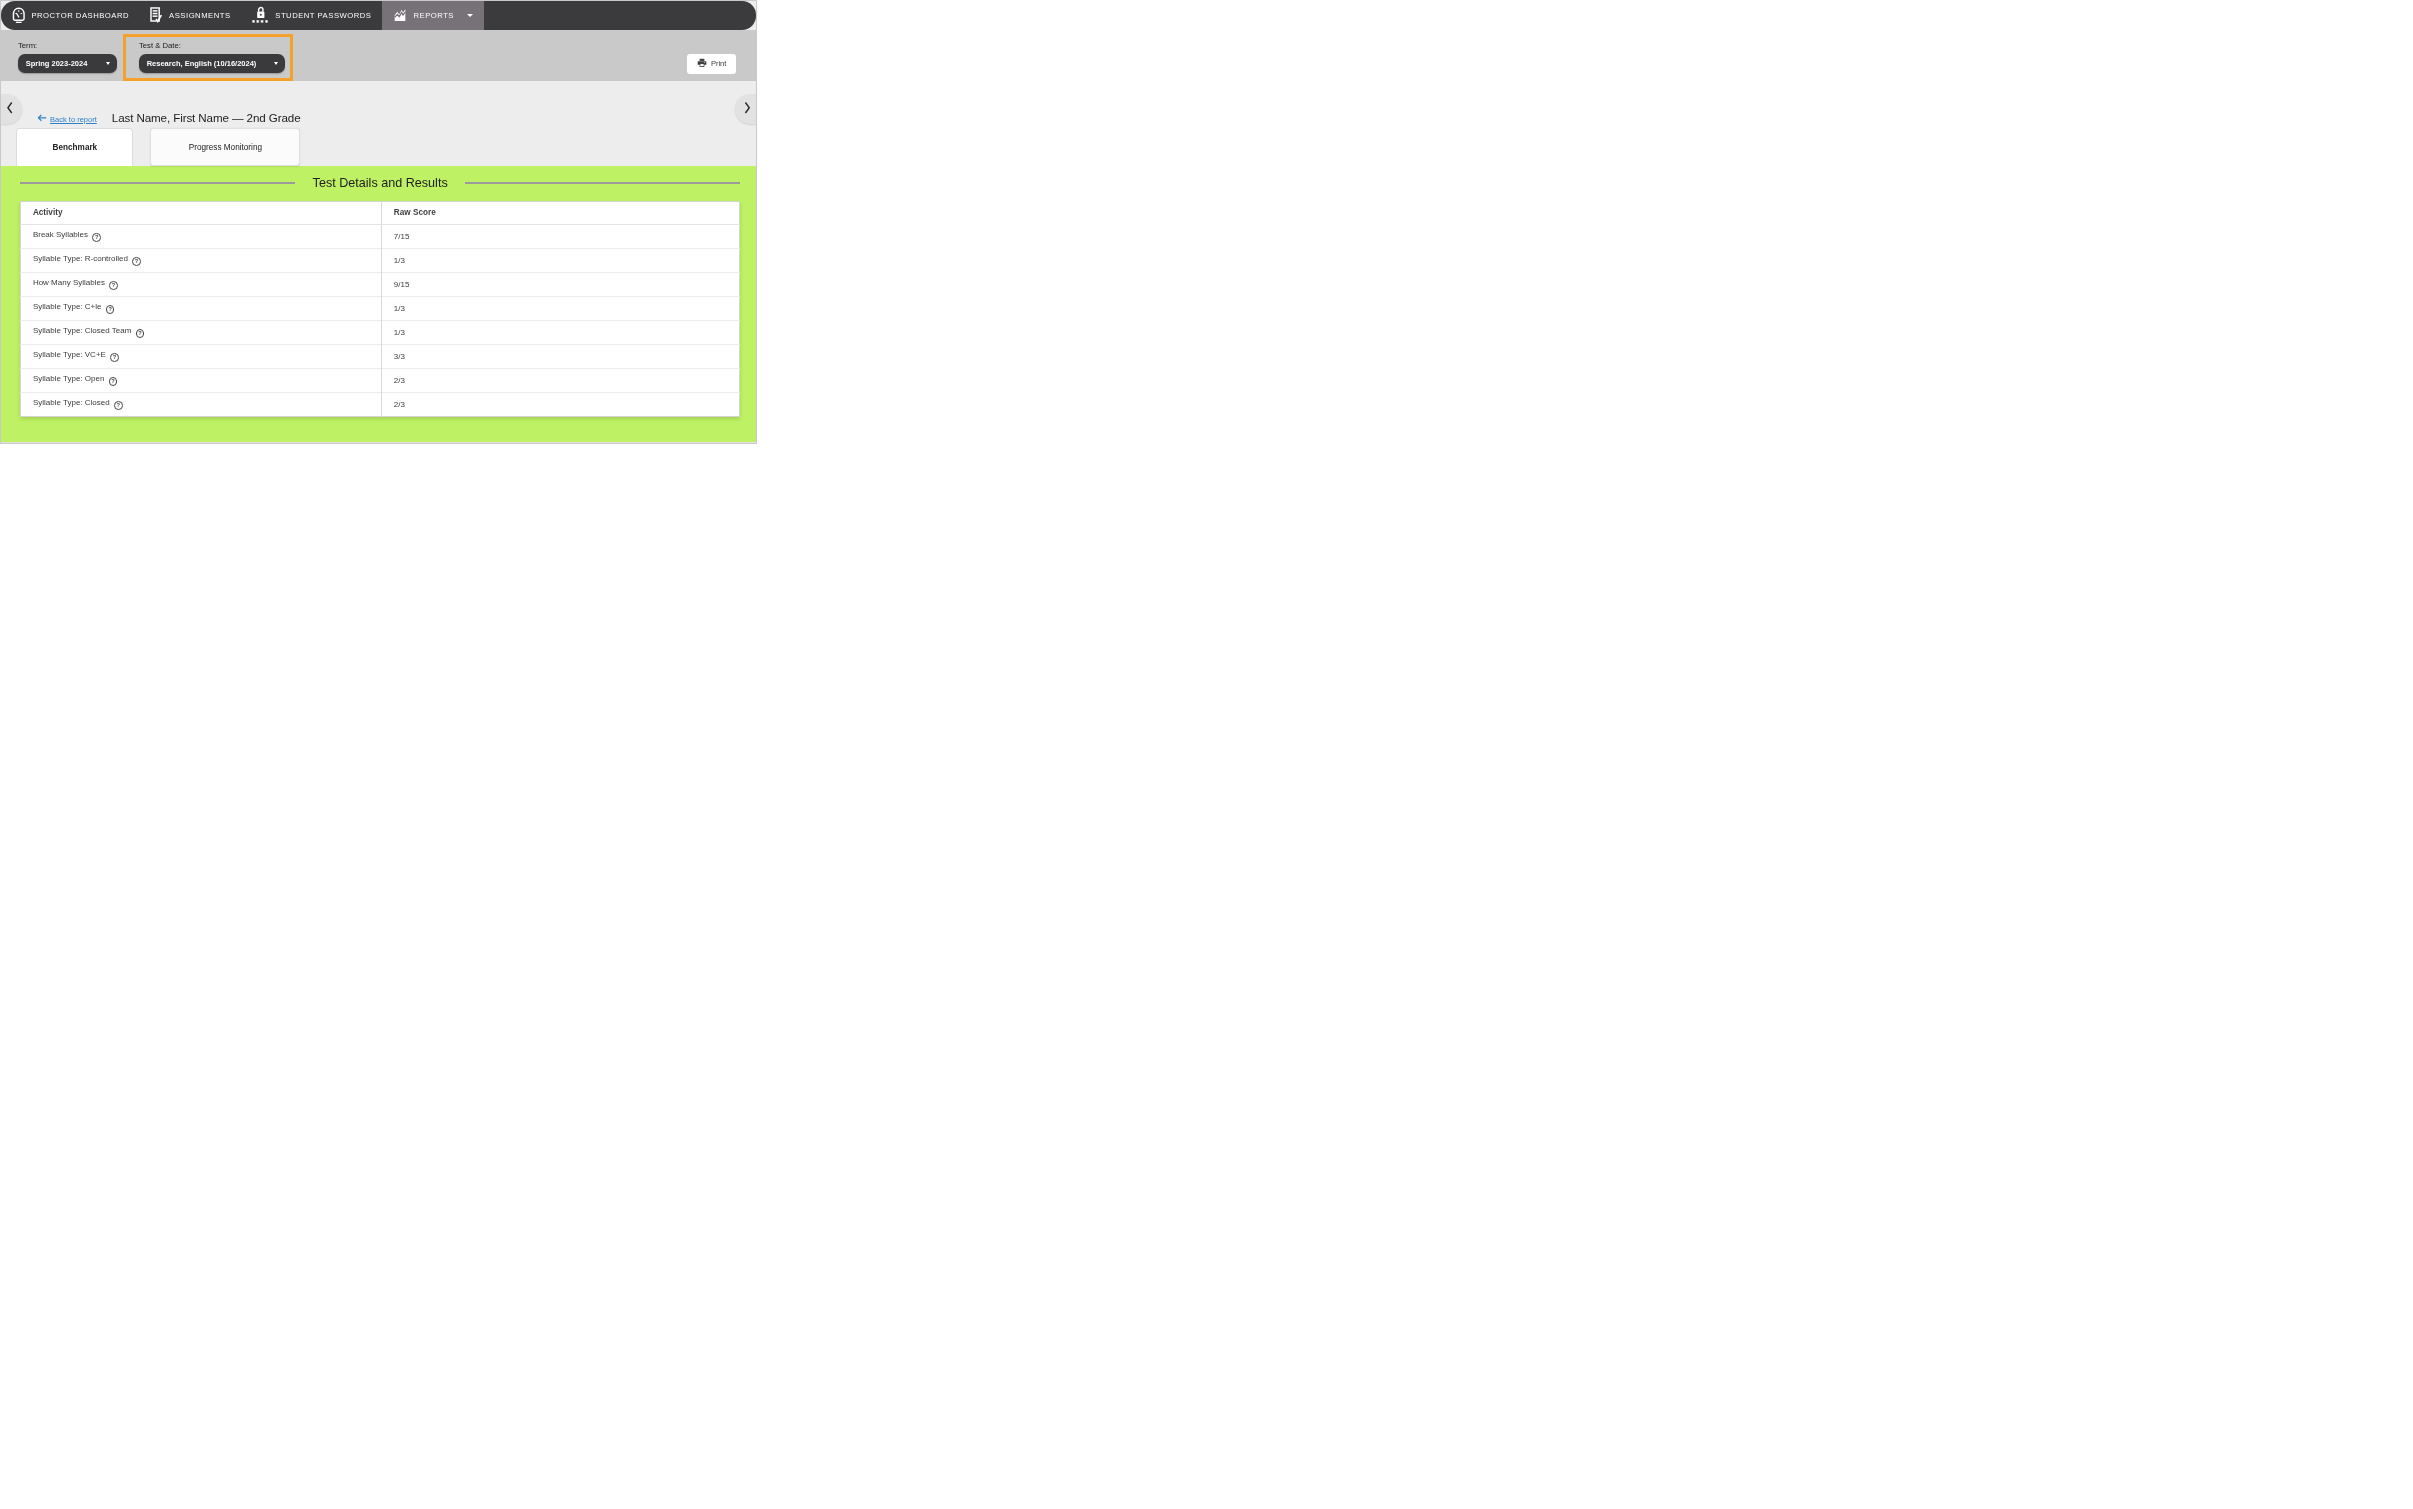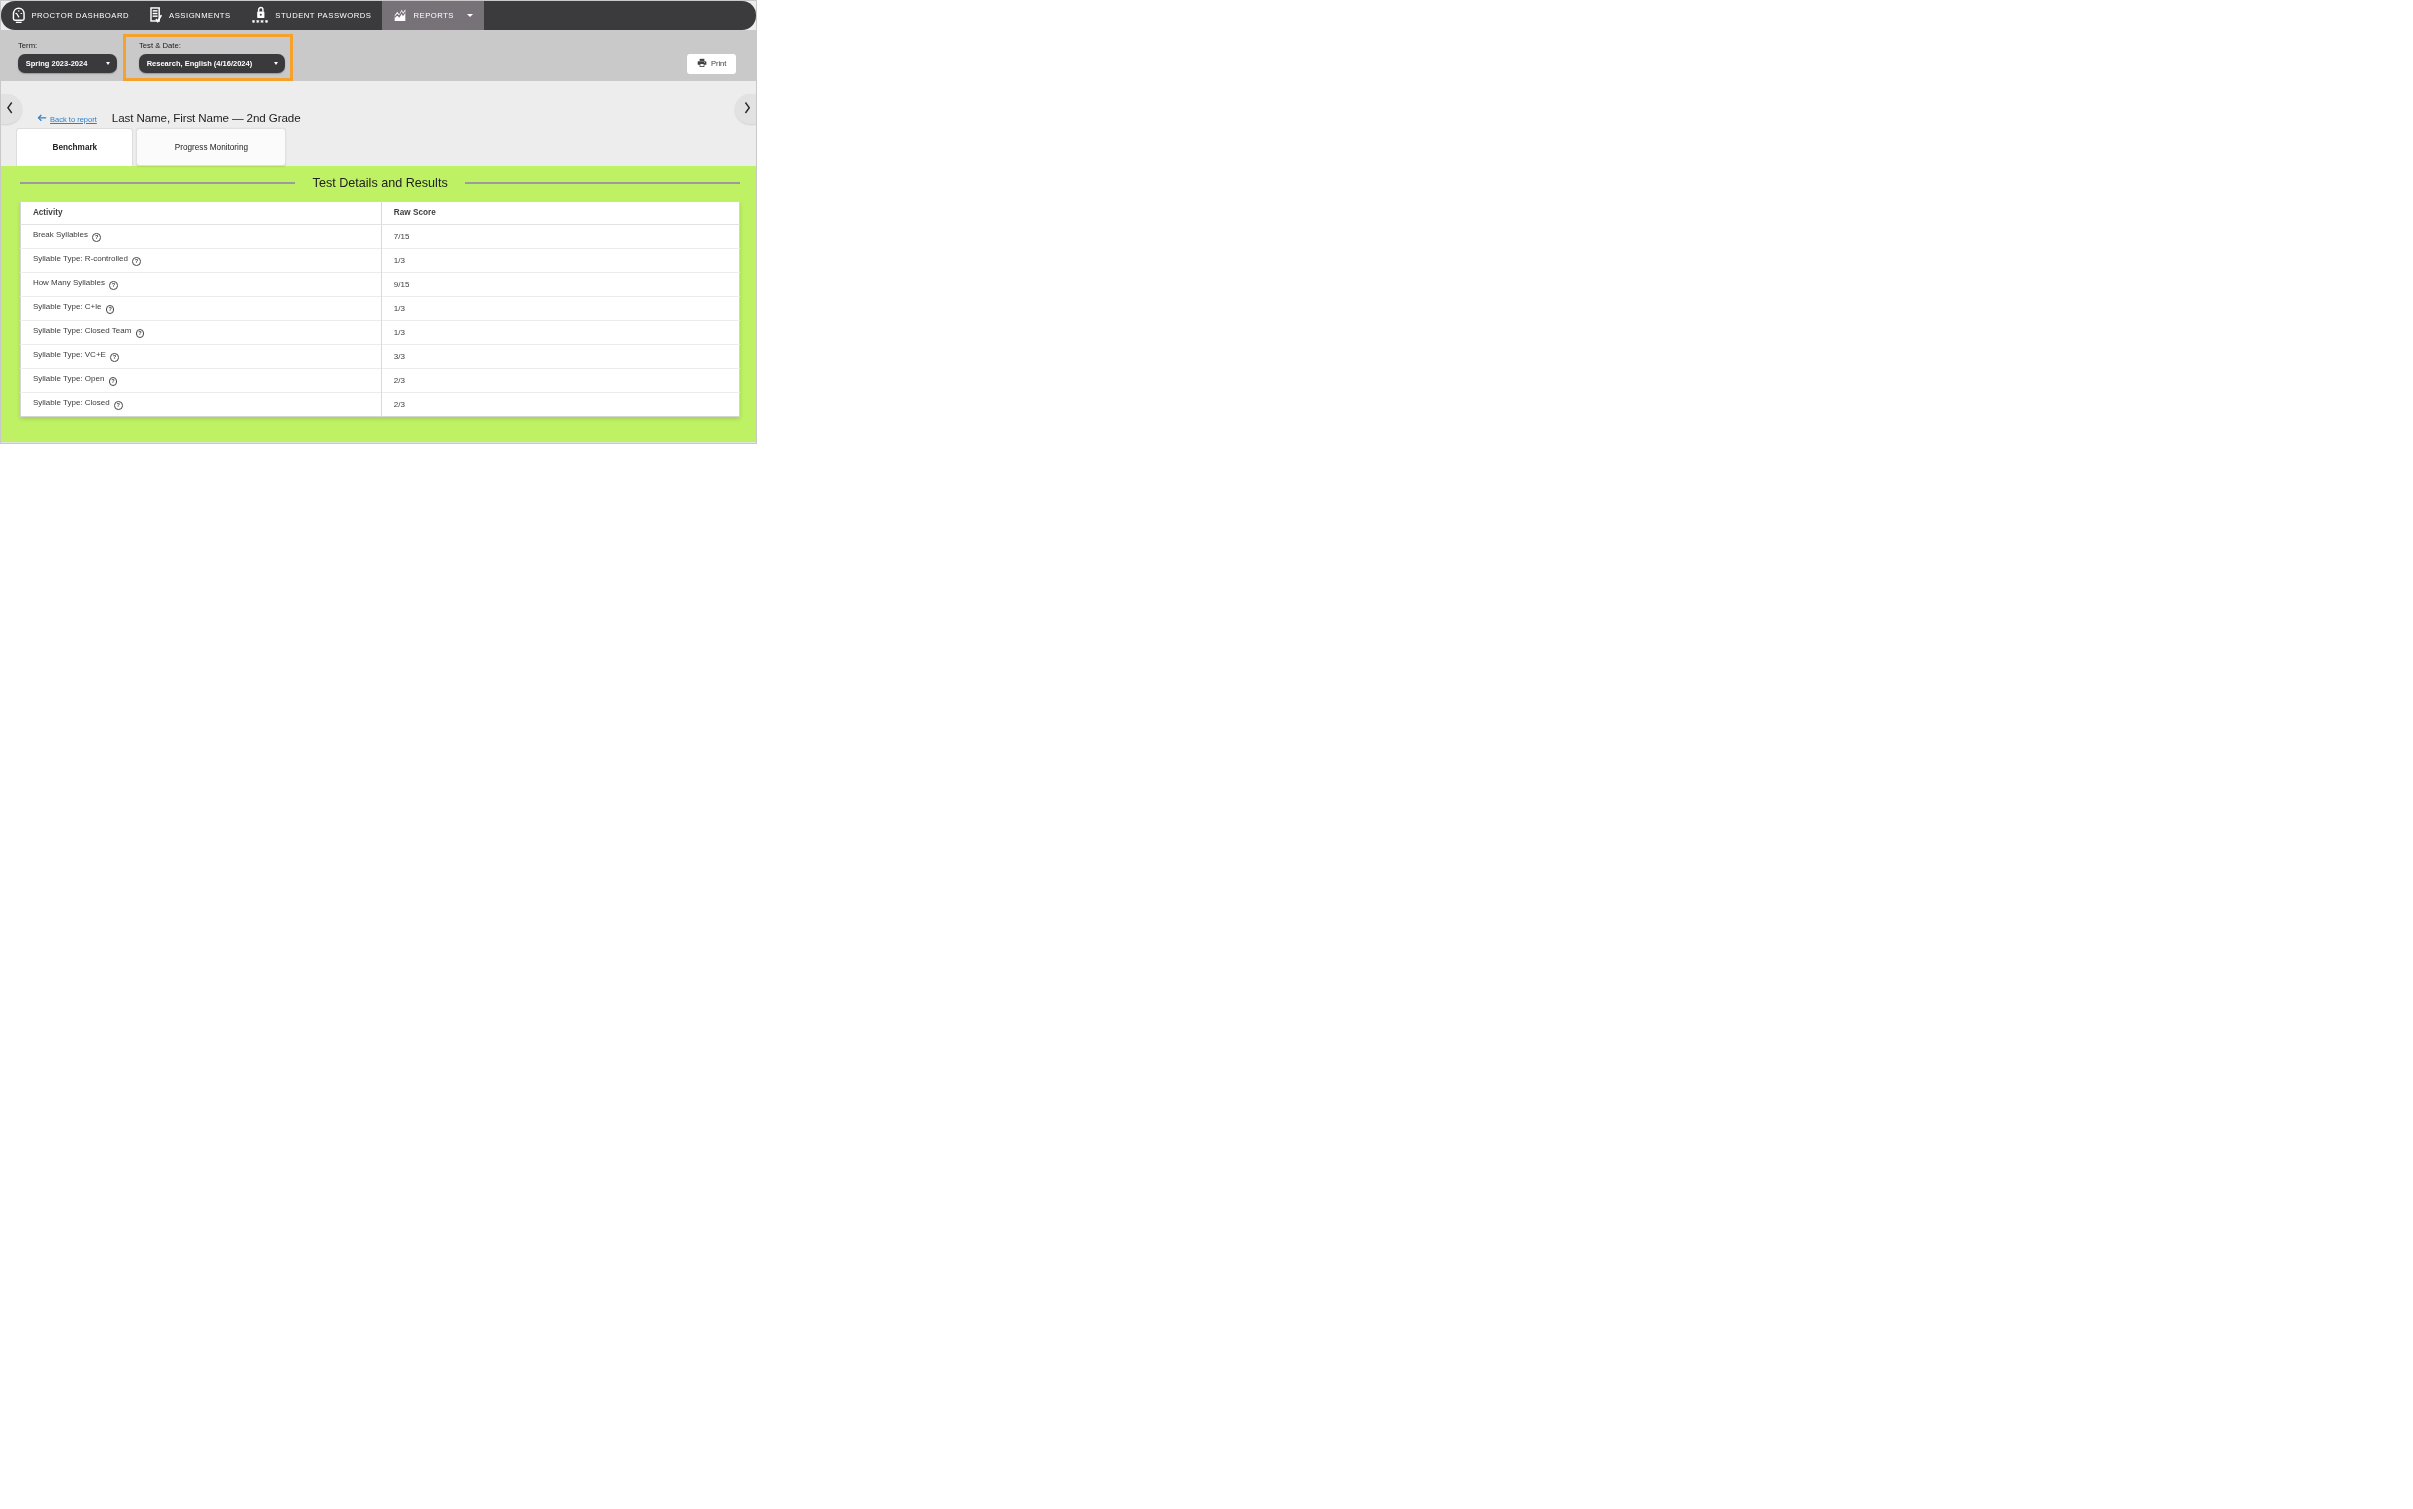--- a/index.html
+++ b/index.html
@@ -45,21 +45,21 @@
           box-shadow:0 1px 1.9px rgba(0,0,0,.12); }
   .pill.prev { left:0; border-radius:0 16.4px 16.4px 0; justify-content:flex-start; padding-left:4.8px; }
   .pill.next { right:0; border-radius:16.4px 0 0 16.4px; justify-content:flex-end; padding-right:4.8px; }
 
   .report-head { position:absolute; left:36px; top:13px; height:30px; display:flex; align-items:flex-end; }
   .back { display:flex; align-items:center; gap:3.4px; color:#2e80c9; font-size:7.5px;
           cursor:pointer; text-decoration:none; }
   .back .back-text { text-decoration:underline; }
   .student-title { font-size:11.6px; font-weight:400; color:#1d1d1f; margin-left:15px; letter-spacing:-0.1px; }
 
-  .tabs { position:absolute; left:15.4px; top:47px; display:flex; gap:3px; z-index:4; }
+  .tabs { position:absolute; left:15.4px; top:47px; display:flex; gap:17px; z-index:4; }
   .tab { height:38px; display:flex; align-items:center; justify-content:center;
          font-size:8.2px; color:#222; cursor:pointer; }
   .tab.active { width:117px; background:#fff; font-weight:bold;
                 border:0.5px solid #dcdcdc; border-bottom:none; border-radius:3.4px 3.4px 0 0; }
   .tab.inactive { width:150px; background:#fbfbfb; border:0.5px solid #e0e0e0;
                   border-radius:3.4px; box-shadow:0 0.5px 1.4px rgba(0,0,0,.10); }
 
   .panel { position:absolute; top:85px; left:0; right:0; height:276px; background:#bef264; z-index:1; }
   .section-head { display:flex; align-items:center; margin:10px 16px 0 19.3px; }
   .section-head .rule { flex:1; height:1.4px; background:#9c9a9a; }
@@ -144,21 +144,21 @@
       <div class="filter-label">Term:</div>
       <button class="dd dd-term">
         <span>Spring 2023-2024</span>
         <span class="caret"></span>
       </button>
     </div>
 
     <div class="orange-box">
       <div class="filter-label">Test &amp; Date:</div>
       <button class="dd dd-test">
-        <span>Research, English (4/16/2024)</span>
+        <span>Research, English (10/16/2024)</span>
         <span class="caret"></span>
       </button>
     </div>
 
     <button class="print-btn">
       <span>
         <svg width="10" height="9.7" viewBox="0 0 21 20">
           <rect x="5.5" y="1.5" width="10" height="4.5" fill="#414042"></rect>
           <path d="M3 6.5 h15 a1.6 1.6 0 0 1 1.6 1.6 V14 h-4.1 v4.7 H5.5 V14 H1.4 V8.1 A1.6 1.6 0 0 1 3 6.5 Z" fill="#414042"></path>
           <rect x="7" y="12.6" width="7" height="4.4" fill="#fff"></rect>

